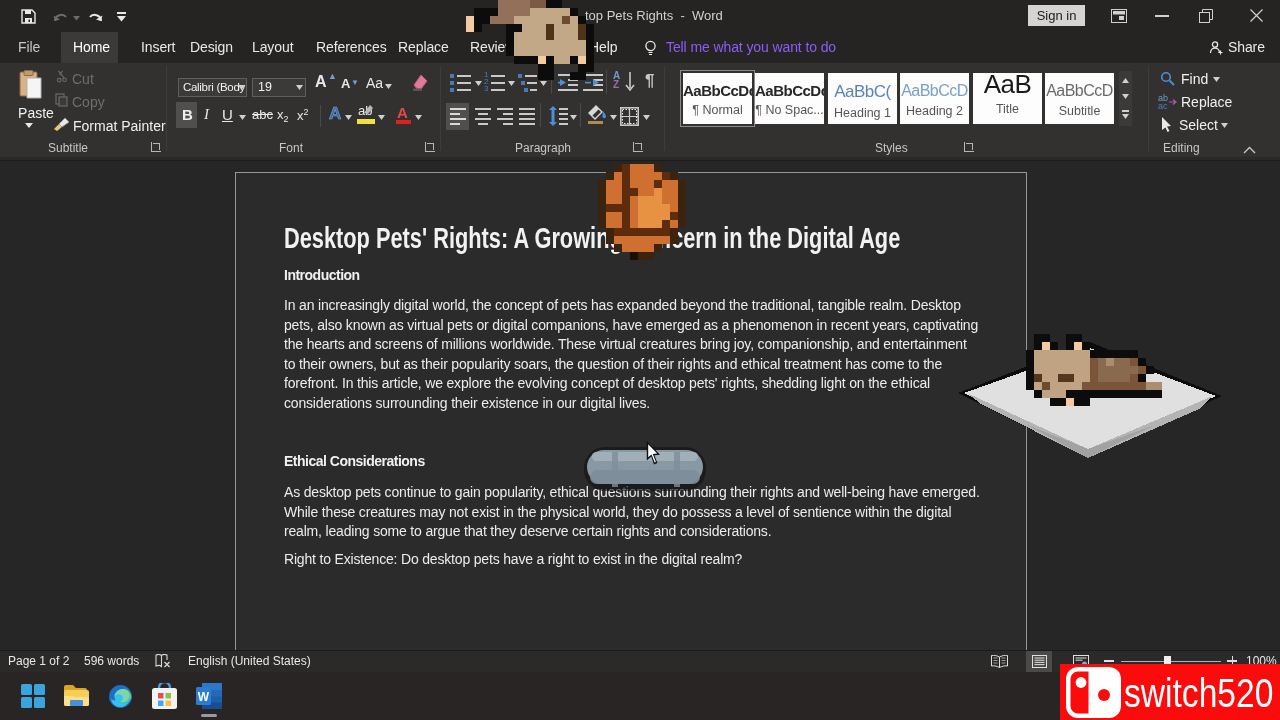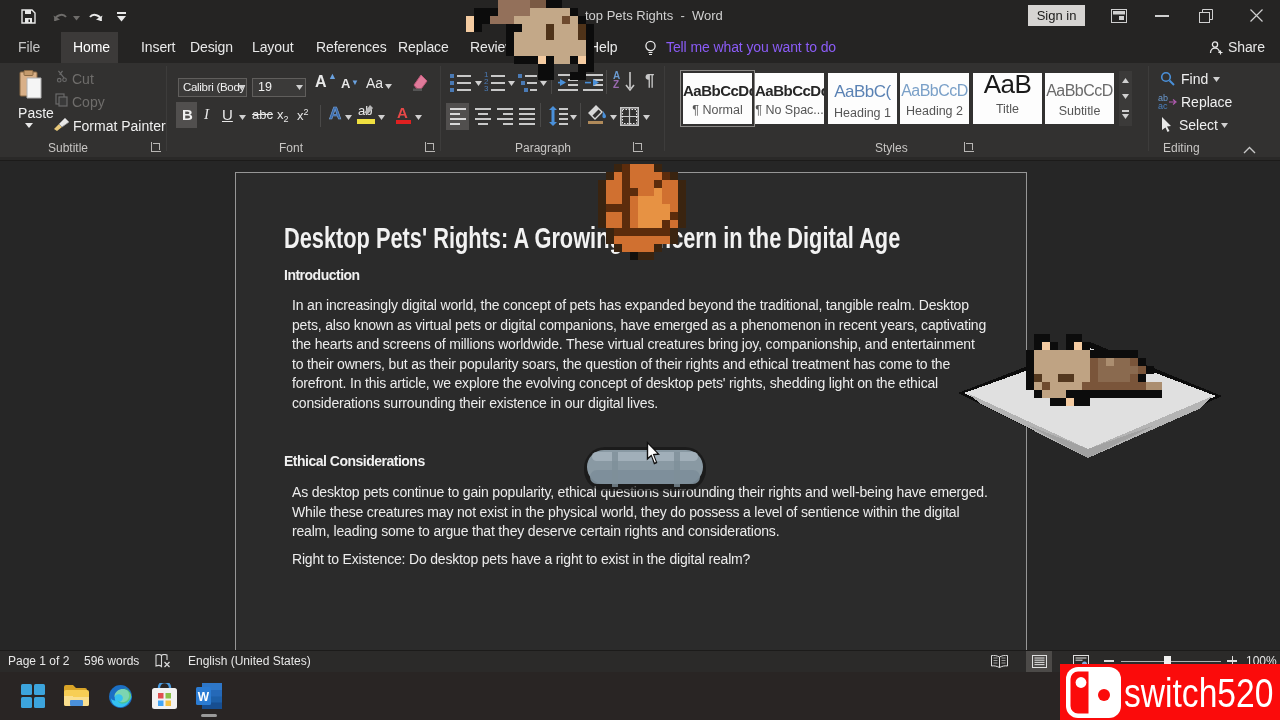--- a/index.html
+++ b/index.html
@@ -25,21 +25,21 @@
 
 
 #statusbar { position:absolute; left:0; top:650px; width:1280px; height:22px; background:#2b2a29; color:#e8e8e8; font-size:12px; border-top:1px solid #1c1b1a; }
 
 
 #taskbar { position:absolute; left:0; top:672px; width:1280px; height:48px; background:#292524; }
 .stylecard { position:absolute; top:73px; width:69px; height:51px; background:#fdfdfd; text-align:center; overflow:hidden; }
 .sc1 { font-size:15px; font-weight:bold; margin-top:9px; letter-spacing:-0.5px; white-space:nowrap; }
 .sc2 { font-size:12.5px; color:#555; margin-top:4px; white-space:nowrap; }
 .dochead { left:48px; font-size:14px; font-weight:bold; color:#f0f0f0; letter-spacing:-0.5px; line-height:1.1; }
-.docp { left:48px; font-size:14px; color:#ececec; line-height:19.5px; letter-spacing:-0.18px; white-space:nowrap;margin-left:8px; }
+.docp { left:48px; font-size:14px; color:#ececec; line-height:19.5px; letter-spacing:-0.18px; white-space:nowrap; }
 </style>
 </head>
 <body>
 
 <div id="titlebar">
   <svg class="abs" style="left:21px;top:9px" width="15" height="15" viewBox="0 0 15 15">
       <path d="M1 1h10l3 3v10H1z" fill="none" stroke="#e8e8e8" stroke-width="1.4"></path>
       <rect x="4" y="9" width="7" height="5" fill="#e8e8e8"></rect>
       <rect x="4" y="1" width="6" height="4" fill="#e8e8e8"></rect>
       <rect x="7.5" y="10.5" width="1.5" height="2.5" fill="#252423"></rect>

